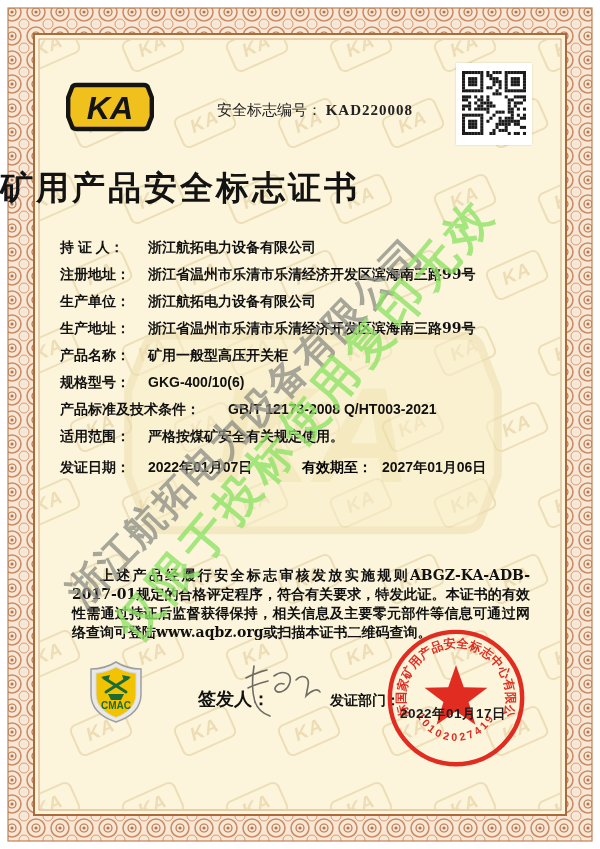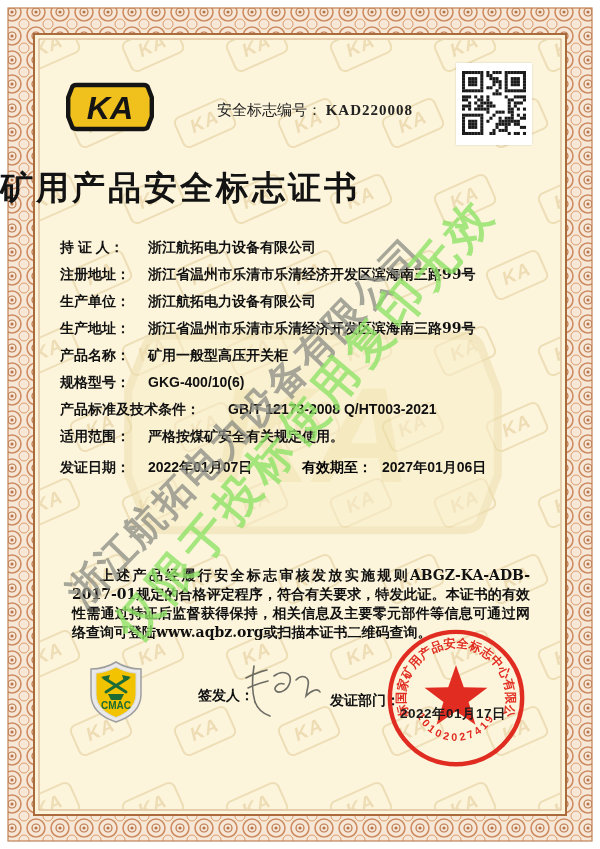--- a/index.html
+++ b/index.html
@@ -28,21 +28,21 @@
   .fvalue{font-weight:bold;color:#111;}
   .kai{font-family:"DejaVu Serif",serif;}
   .frow.wide .fvalue{padding-left:28px;}
   .frow.dates .fvalue{width:155px;}
   .frow.dates .flabel2{font-weight:bold;min-width:80px;white-space:nowrap;}
   .frow.spaceup{margin-top:13px;}
   .statement{position:absolute;left:72px;top:566px;width:458px;font-size:14px;line-height:19px;
              font-weight:bold;color:#111;text-align:justify;text-indent:2em;
              font-family:"DejaVu Serif",serif;}
   .cmac{position:absolute;left:88px;top:660px;}
-  .signer-label{position:absolute;left:198px;top:687px;font-size:14px;font-weight:bold;color:#111;}
+  .signer-label{position:absolute;left:198px;top:687px;font-size:18px;font-weight:bold;color:#111;}
   .signature{position:absolute;left:240px;top:658px;}
   .dept-label{position:absolute;left:330px;top:692px;font-size:14px;font-weight:bold;color:#111;}
   .seal{position:absolute;left:383px;top:626px;opacity:0.95;}
   .seal-date{position:absolute;left:400px;top:705px;width:110px;font-size:13.5px;font-weight:bold;
              color:#1a1a1a;z-index:5;letter-spacing:0.5px;}
   .wm{position:absolute;z-index:4;pointer-events:none;white-space:nowrap;font-weight:bold;}
   .wm-gray{left:-5px;top:395px;width:500px;text-align:center;font-size:39px;letter-spacing:2px;
            color:rgba(138,139,131,0.75);transform:rotate(-46deg);
            font-family:"DejaVu Serif",serif;}
   .wm-green{left:30px;top:400px;width:530px;text-align:center;font-size:46px;letter-spacing:5px;

